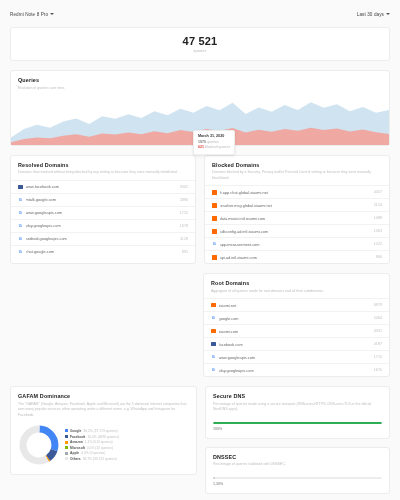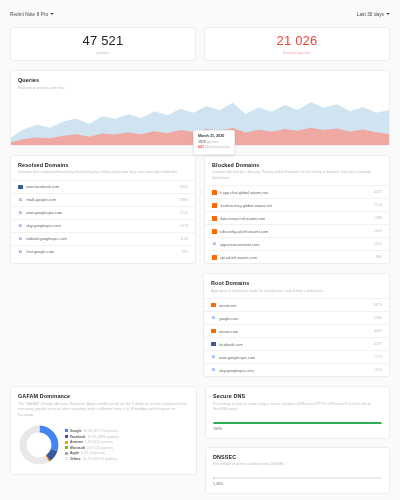--- a/index.html
+++ b/index.html
@@ -14,21 +14,21 @@
 
   
   .topbar { display: flex; justify-content: space-between; align-items: center; height: 14px; margin-bottom: 6px; }
   .dropdown { font-size: 4.6px; color: #444; letter-spacing: .1px; display: flex; align-items: center; gap: 2px; cursor: pointer; }
   .caret { width: 0; height: 0; border-left: 2px solid transparent; border-right: 2px solid transparent; border-top: 2.4px solid #555; }
 
   
   .card { background: #fff; border: 1px solid #ececec; border-radius: 3px; }
   .stats { display: flex; gap: 8px; margin-bottom: 9px; }
   .stat { flex: 1; height: 34px; display: flex; flex-direction: column; align-items: center; justify-content: center; }
-  .stat-value { font-size: 13px; font-weight: normal; letter-spacing: .2px; }
+  .stat-value { font-size: 11px; font-weight: bold; letter-spacing: .2px; }
   .stat-label { font-size: 3.6px; color: #b5b5b5; margin-top: 2.5px; letter-spacing: .15px; }
   .v-dark { color: #222; }
   .v-red { color: #e8453c; }
   .v-grey { color: #b0b0b0; }
   .l-red { color: #eaa09b; }
 
   
   .panel-head { padding: 6px 7px 4px 7px; }
   .panel-title { font-size: 5.4px; font-weight: bold; color: #222; letter-spacing: .15px; }
   .panel-desc { font-size: 3.5px; color: #bdbdbd; line-height: 1.55; margin-top: 2.5px; }
@@ -96,24 +96,20 @@
       <span>Last 30 days</span>
       <span class="caret"></span>
     </div>
   </div>
 
   <div class="stats">
     <div class="card stat">
       <div class="stat-value v-dark">47 521</div>
       <div class="stat-label">queries</div>
     </div>
-    <div class="card stat">
-      <div class="stat-value v-red">21 026</div>
-      <div class="stat-label l-red">blocked queries</div>
-    </div>
   </div>
 
   <div class="card queries">
     <div class="panel-head">
       <div class="panel-title">Queries</div>
       <div class="panel-desc">Evolution of queries over time.</div>
     </div>
     <div class="chart-wrap">
       <svg id="queries-svg" viewBox="0 0 360 48" preserveAspectRatio="none">
           <path d="M0.00,40.56 L12.41,32.06 L24.83,27.63 L37.24,30.64 L49.66,24.62 L62.07,21.44 L74.48,27.10 L86.90,19.31 L99.31,21.79 L111.72,17.19 L124.14,21.08 L136.55,14.35 L148.97,18.25 L161.38,11.70 L173.79,15.77 L186.21,9.04 L198.62,13.29 L211.03,5.85 L223.45,17.01 L235.86,10.46 L248.28,14.71 L260.69,7.98 L273.10,12.94 L285.52,5.14 L297.93,10.81 L310.34,7.27 L322.76,14.35 L335.17,9.92 L347.59,15.77 L360.00,13.11 L360,48 L0,48 Z" fill="#cfe3f0" stroke="none"></path>

